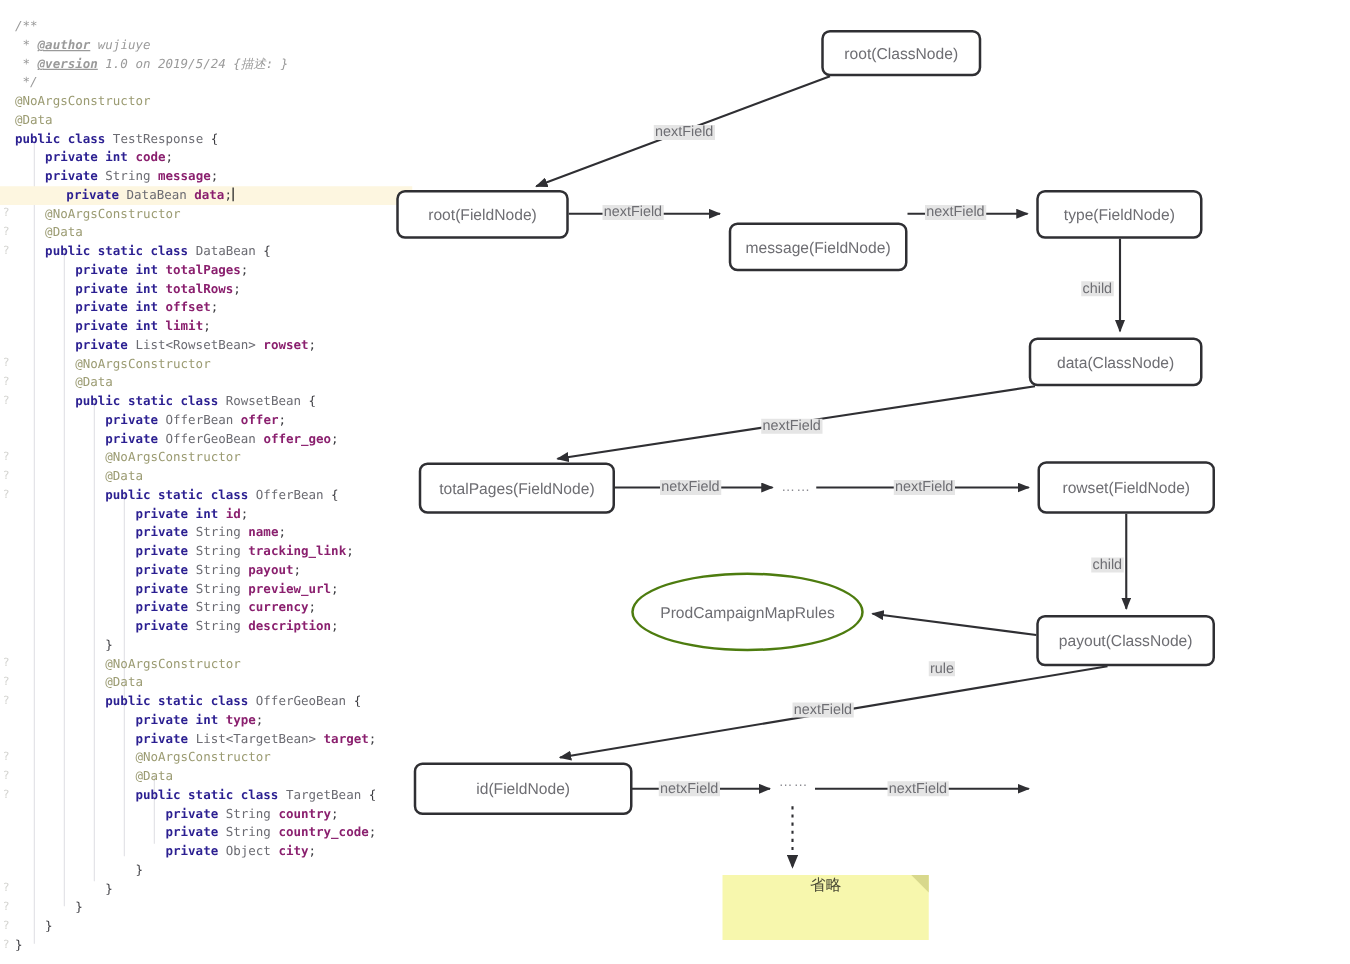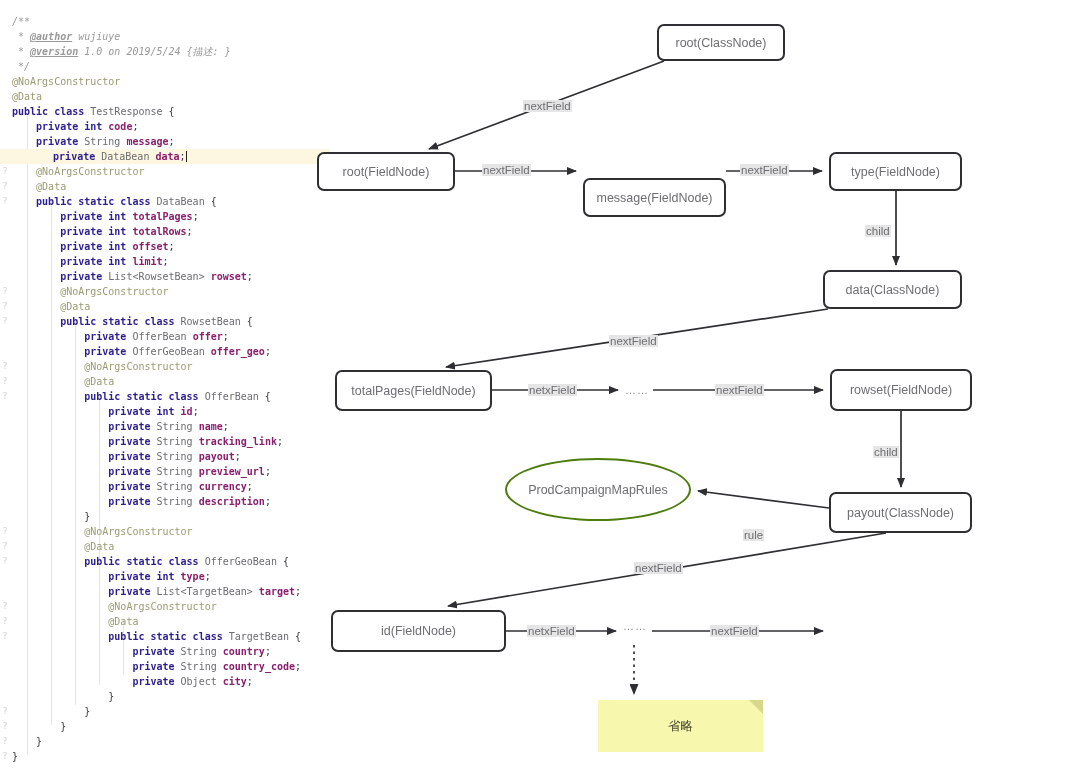--- a/index.html
+++ b/index.html
@@ -105,23 +105,21 @@
     font-size: 11px;
     letter-spacing: 1px;
     white-space: nowrap;
   }
   .note {
     position: absolute;
     background: #f7f7ad;
     color: #4a4a35;
     font-size: 12.5px;
     display: flex;
-    align-items: center;
     justify-content: center;
-    margin-left: 20px;
   }
   .note-fold {
     position: absolute;
     right: 0; top: 0;
     width: 0; height: 0;
     border-left: 14px solid transparent;
     border-top: 14px solid #d8d88c;
   }
 </style>
 </head>

